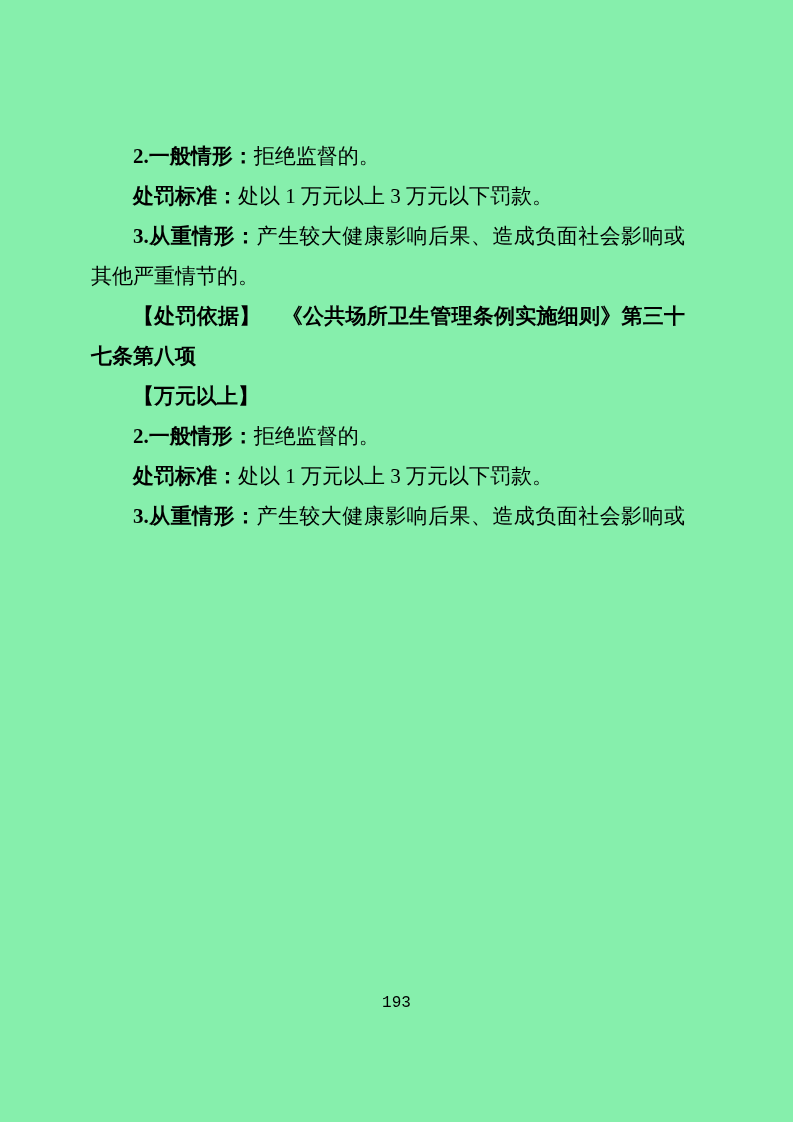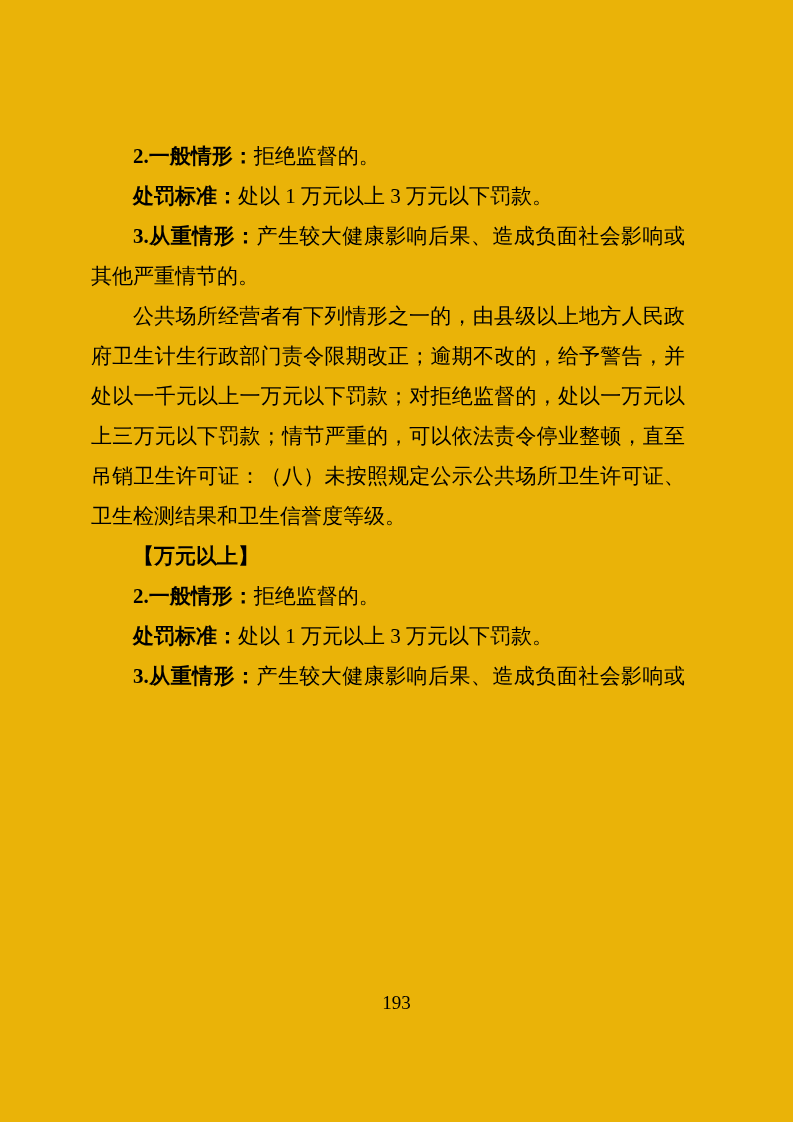--- a/index.html
+++ b/index.html
@@ -4,21 +4,21 @@
 <style>
   html, body {
     margin: 0;
     padding: 0;
     background: #ffffff;
   }
   .page {
     position: relative;
     width: 793px;
     height: 1122px;
-    background: #eab308;
+    background: #86efac;
     overflow: hidden;
     font-family: "Liberation Serif", "DejaVu Serif", serif;
     color: #000000;
   }
   .content {
     position: absolute;
     left: 91px;
     top: 136px;
     width: 594px;
     font-size: 21px;
@@ -38,41 +38,42 @@
   }
   .justify-last {
     text-align-last: justify;
   }
   .footer {
     position: absolute;
     top: 993px;
     left: 0;
     width: 100%;
     text-align: center;
-    font-size: 19px;
+    font-size: 16px;
     line-height: 20px;
     color: #000000;
+    font-family: Liberation Mono, monospace;
   }
 </style>
 </head>
 <body>
 
 <div class="page">
   <div class="content">
 
     <p><b class="para-label">2.一般情形：</b><span class="para-text">拒绝监督的。</span></p>
 
     <p><b class="para-label">处罚标准：</b><span class="para-text">处以 1 万元以上 3 万元以下罚款。</span></p>
 
     <p><b class="para-label">3.从重情形：</b><span class="para-text">产生较大健康影响后果、造成负面社会影响或其他严重情节的。</span></p>
 
 
 
+    <p><b class="para-label">【处罚依据】　《公共场所卫生管理条例实施细则》第三十七条第八项</b></p>
 
-    <p><span class="para-text">公共场所经营者有下列情形之一的，由县级以上地方人民政府卫生计生行政部门责令限期改正；逾期不改的，给予警告，并处以一千元以上一万元以下罚款；对拒绝监督的，处以一万元以上三万元以下罚款；情节严重的，可以依法责令停业整顿，直至吊销卫生许可证：（八）未按照规定公示公共场所卫生许可证、卫生检测结果和卫生信誉度等级。</span></p>
 
     <p><b class="para-label">【万元以上】</b></p>
 
 
 
     <p><b class="para-label">2.一般情形：</b><span class="para-text">拒绝监督的。</span></p>
 
     <p><b class="para-label">处罚标准：</b><span class="para-text">处以 1 万元以上 3 万元以下罚款。</span></p>
 
     <p class="justify-last"><b class="para-label">3.从重情形：</b><span class="para-text">产生较大健康影响后果、造成负面社会影响或</span></p>

